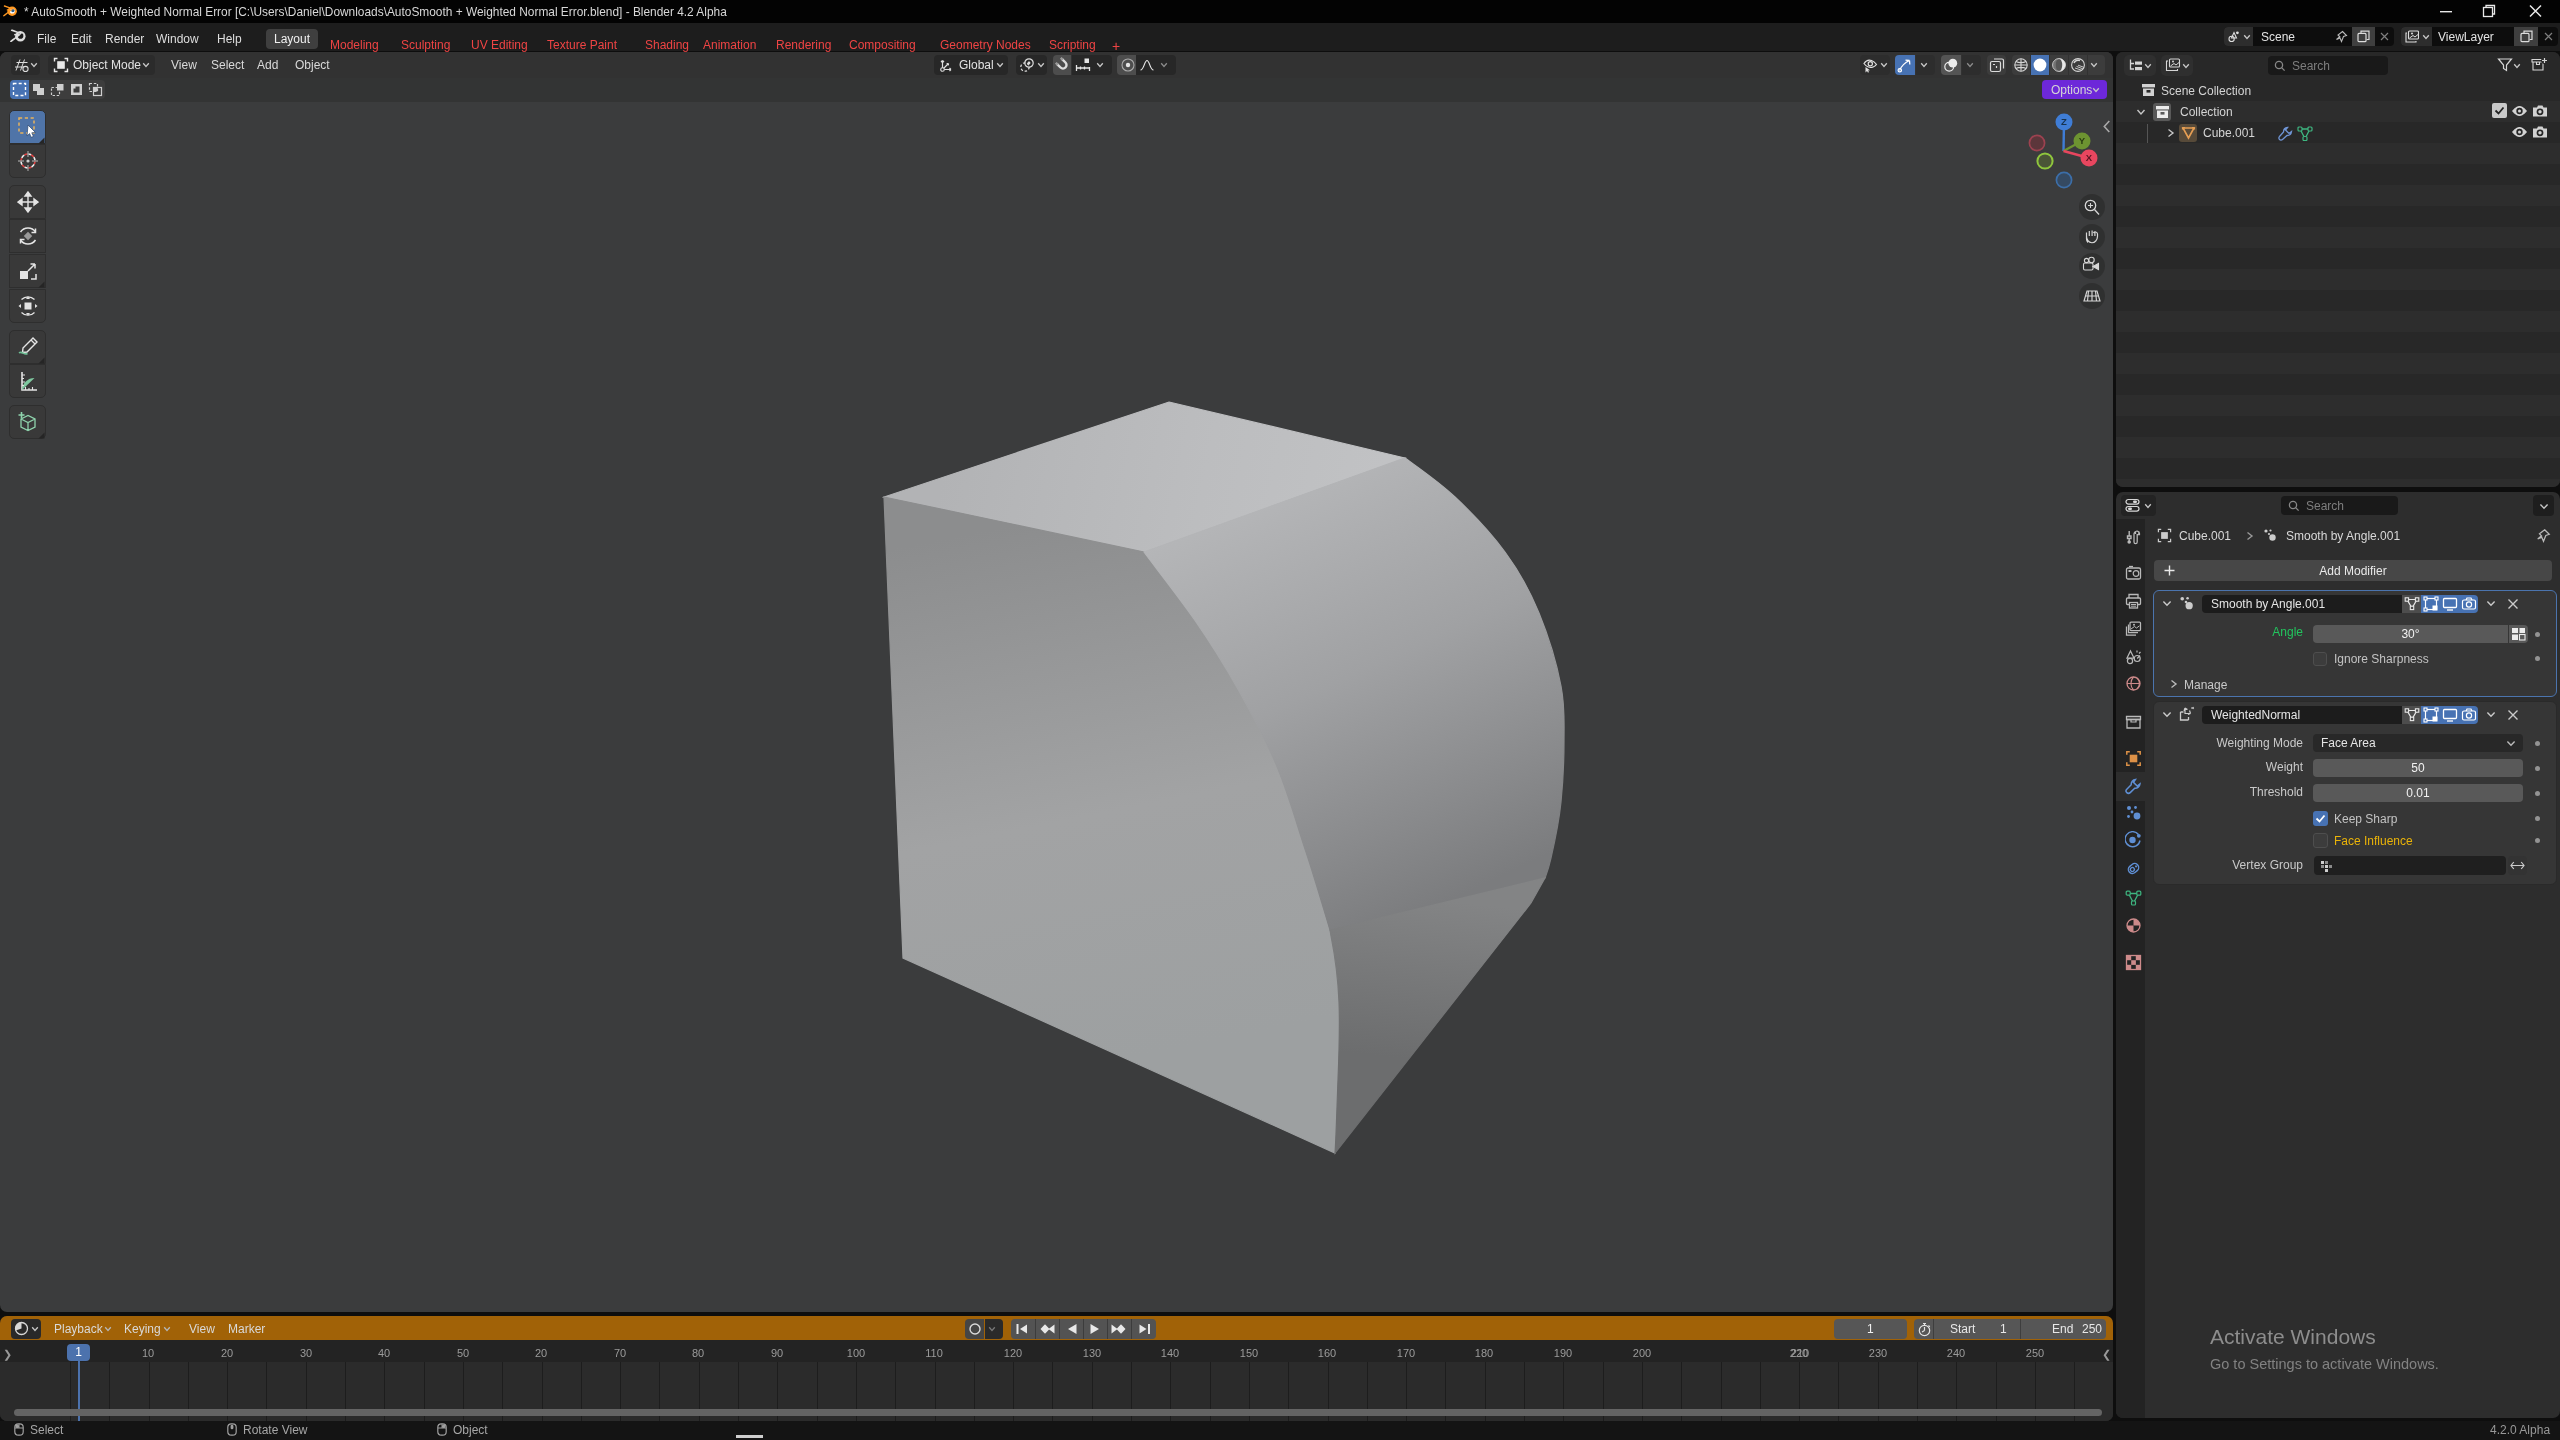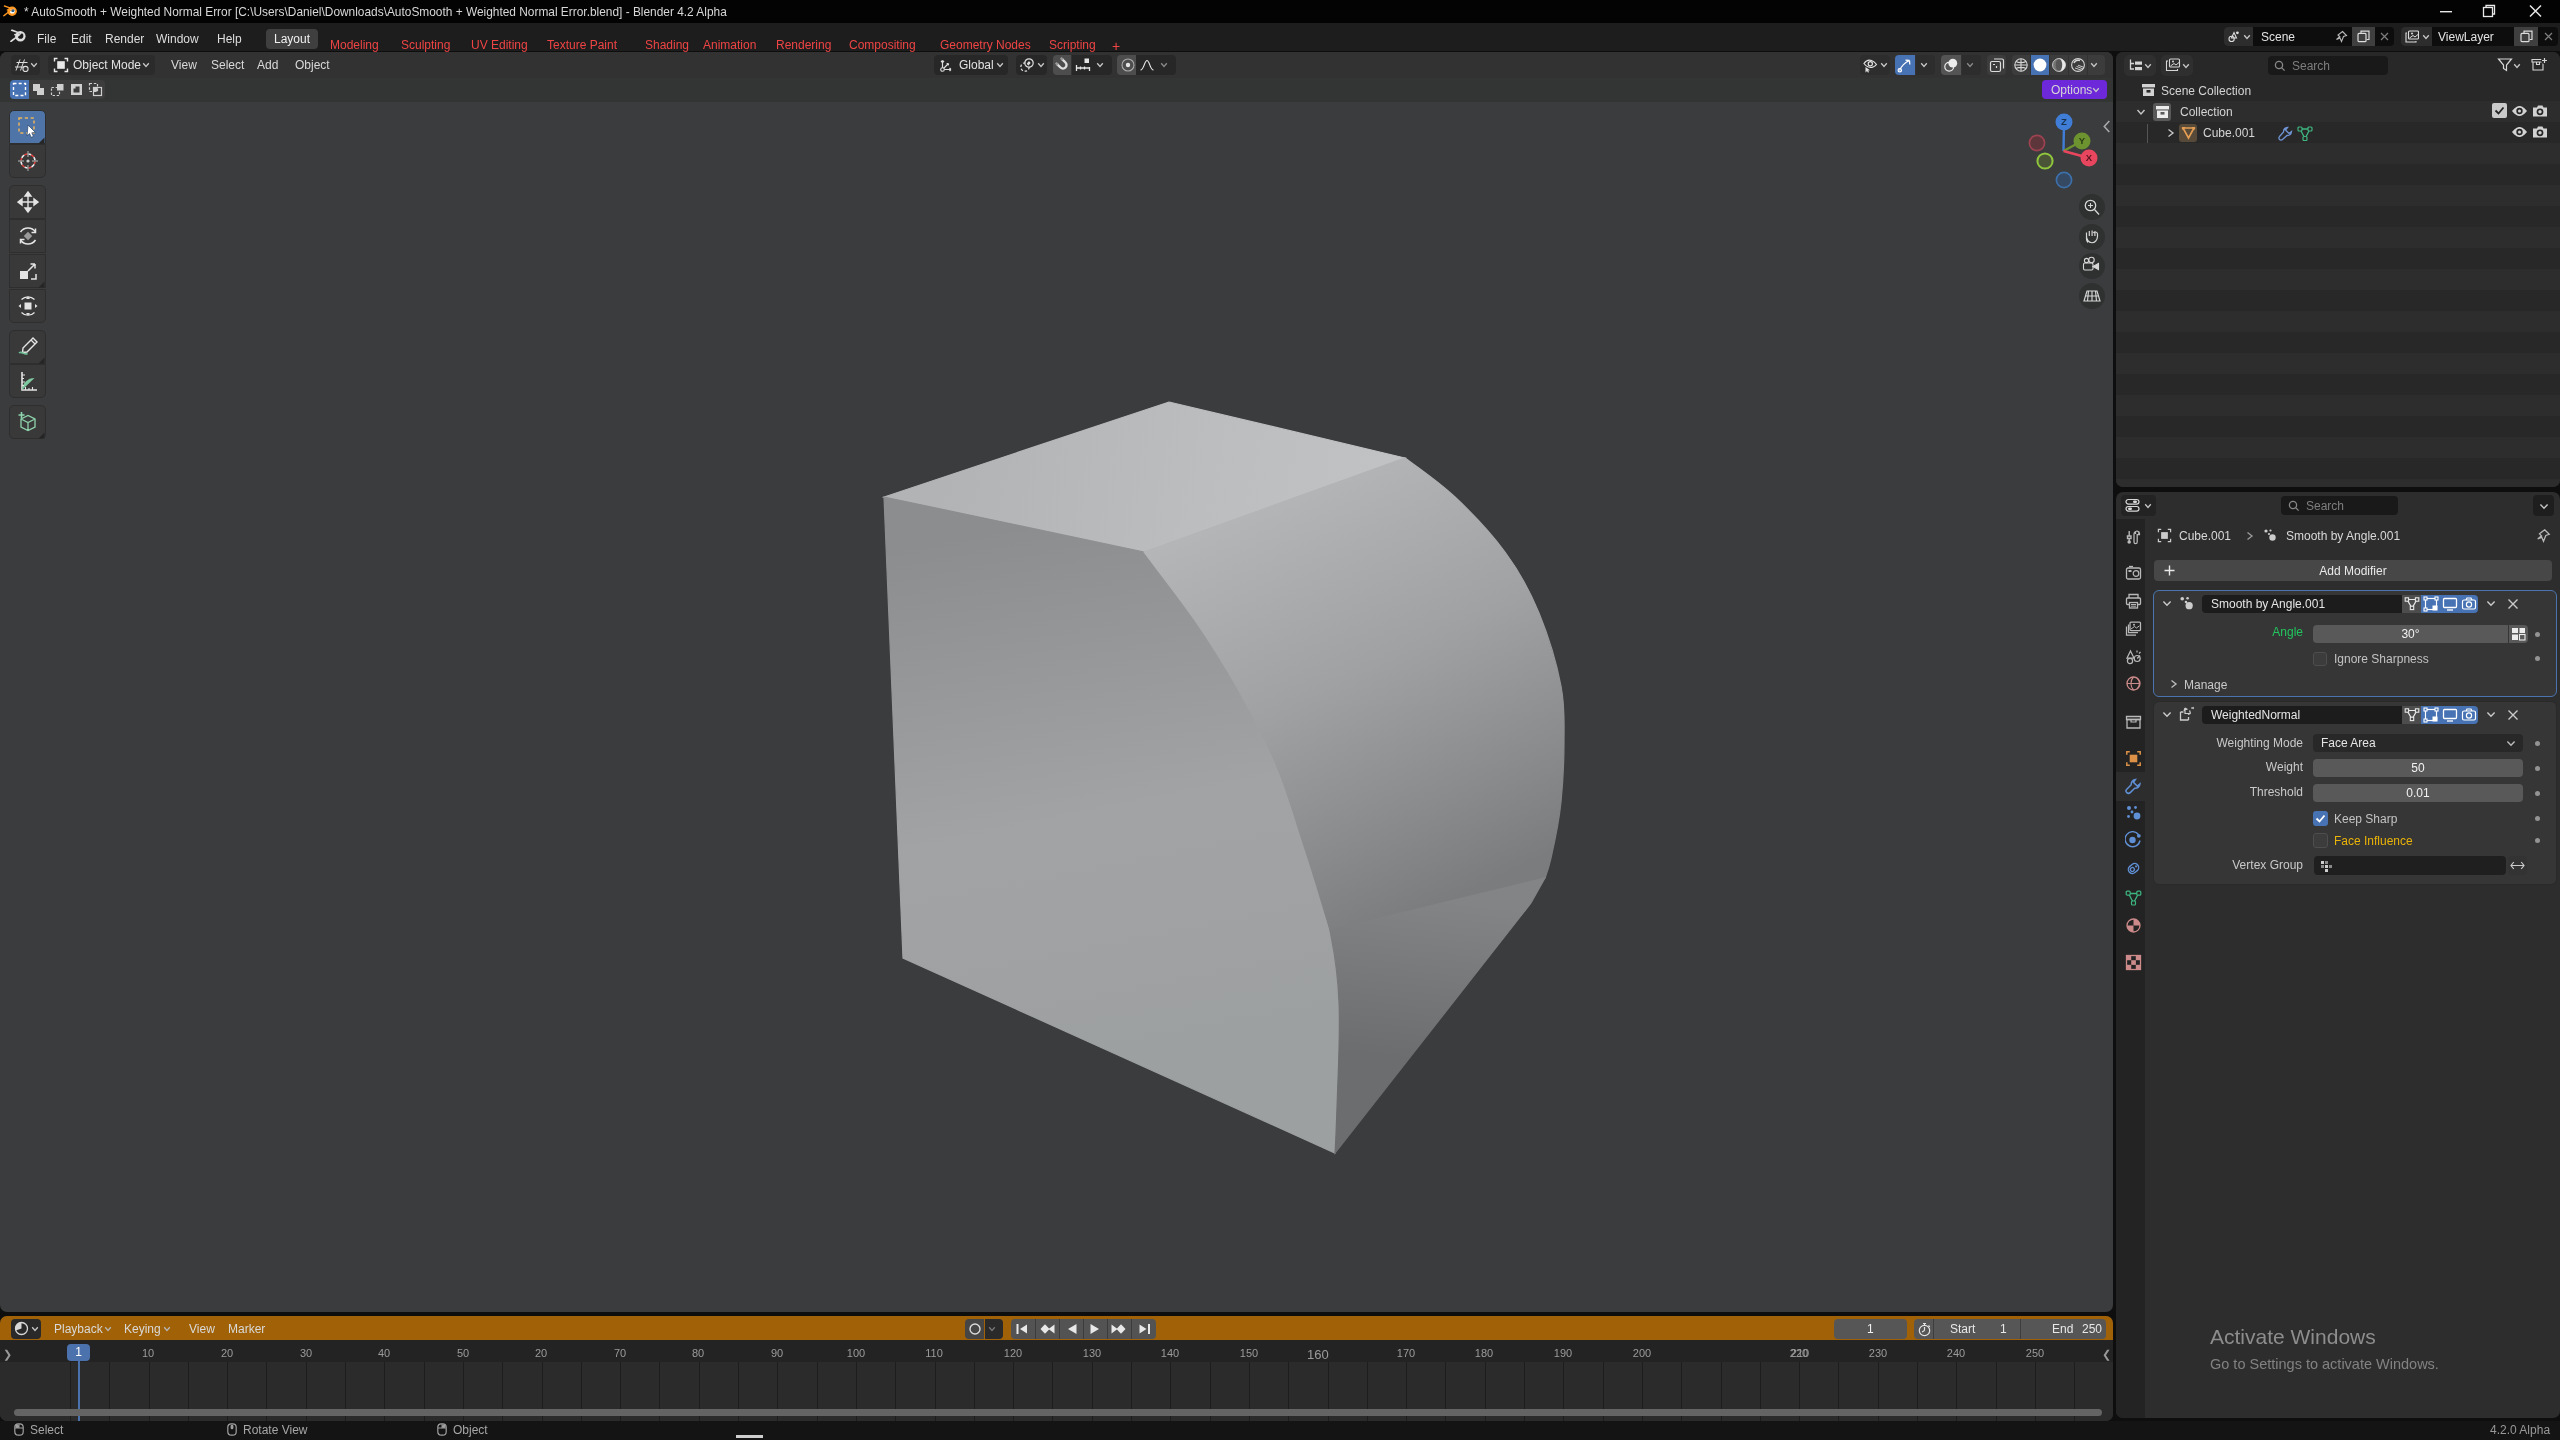--- a/index.html
+++ b/index.html
@@ -539,21 +539,21 @@
         <div class="abs" style="left:521px;top:0;width:40px;text-align:center;color:#9b9b9b;font-size:11px;">20</div>
         <div class="abs" style="left:600px;top:0;width:40px;text-align:center;color:#9b9b9b;font-size:11px;">70</div>
         <div class="abs" style="left:678px;top:0;width:40px;text-align:center;color:#9b9b9b;font-size:11px;">80</div>
         <div class="abs" style="left:757px;top:0;width:40px;text-align:center;color:#9b9b9b;font-size:11px;">90</div>
         <div class="abs" style="left:836px;top:0;width:40px;text-align:center;color:#9b9b9b;font-size:11px;">100</div>
         <div class="abs" style="left:914px;top:0;width:40px;text-align:center;color:#9b9b9b;font-size:11px;">110</div>
         <div class="abs" style="left:993px;top:0;width:40px;text-align:center;color:#9b9b9b;font-size:11px;">120</div>
         <div class="abs" style="left:1072px;top:0;width:40px;text-align:center;color:#9b9b9b;font-size:11px;">130</div>
         <div class="abs" style="left:1150px;top:0;width:40px;text-align:center;color:#9b9b9b;font-size:11px;">140</div>
         <div class="abs" style="left:1229px;top:0;width:40px;text-align:center;color:#9b9b9b;font-size:11px;">150</div>
-        <div class="abs" style="left:1307px;top:0;width:40px;text-align:left;color:#9b9b9b;font-size:13px;">160</div>
+        <div class="abs" style="left:1307px;top:0;width:40px;text-align:center;color:#9b9b9b;font-size:11px;">160</div>
         <div class="abs" style="left:1386px;top:0;width:40px;text-align:center;color:#9b9b9b;font-size:11px;">170</div>
         <div class="abs" style="left:1464px;top:0;width:40px;text-align:center;color:#9b9b9b;font-size:11px;">180</div>
         <div class="abs" style="left:1543px;top:0;width:40px;text-align:center;color:#9b9b9b;font-size:11px;">190</div>
         <div class="abs" style="left:1622px;top:0;width:40px;text-align:center;color:#9b9b9b;font-size:11px;">200</div>
         <div class="abs" style="left:1780px;top:0;width:40px;text-align:center;color:#9b9b9b;font-size:11px;">210</div>
         <div class="abs" style="left:1779px;top:0;width:40px;text-align:center;color:#9b9b9b;font-size:11px;">220</div>
         <div class="abs" style="left:1858px;top:0;width:40px;text-align:center;color:#9b9b9b;font-size:11px;">230</div>
         <div class="abs" style="left:1936px;top:0;width:40px;text-align:center;color:#9b9b9b;font-size:11px;">240</div>
         <div class="abs" style="left:2015px;top:0;width:40px;text-align:center;color:#9b9b9b;font-size:11px;">250</div>
       </div>

